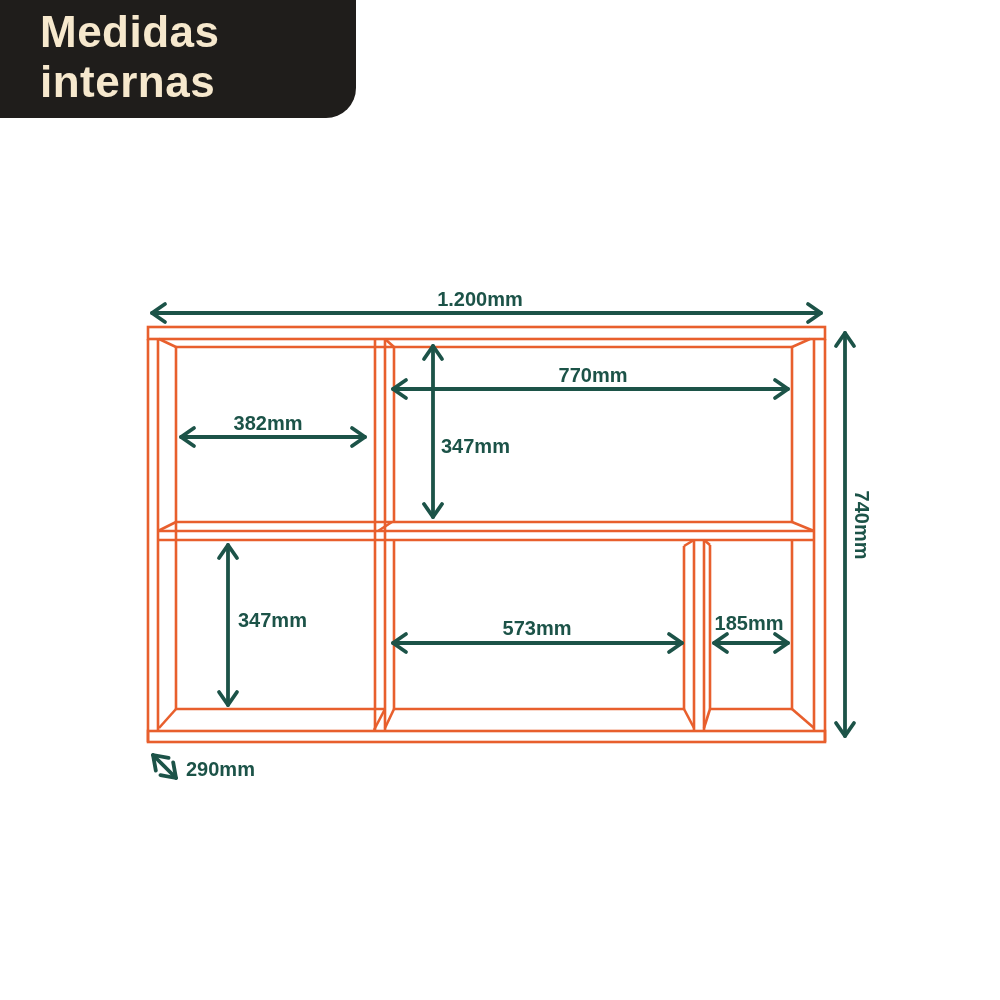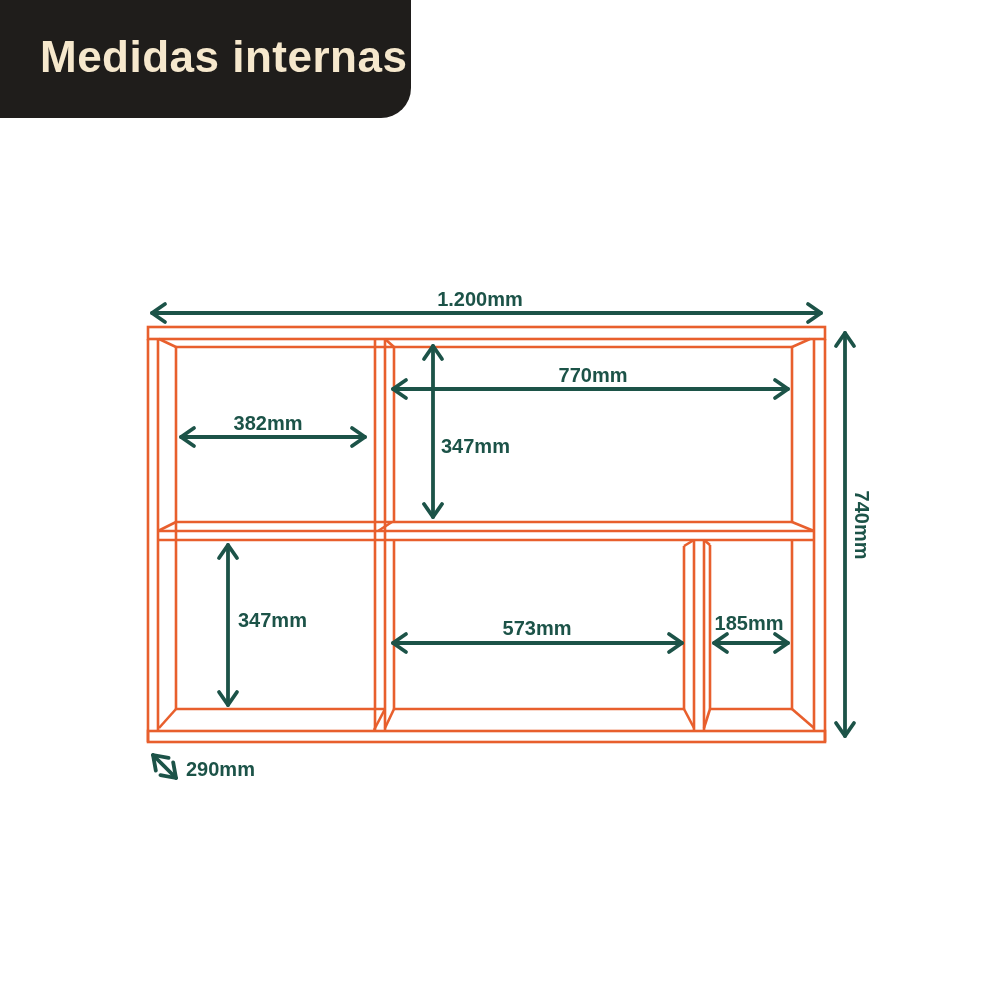--- a/index.html
+++ b/index.html
@@ -1,18 +1,18 @@
 <!DOCTYPE html>
 <html><head>
 <meta charset="utf-8">
 <style>
   html,body{margin:0;padding:0;background:#ffffff;}
   .canvas{position:relative;width:1000px;height:1000px;background:#ffffff;overflow:hidden;
           font-family:"Liberation Sans",sans-serif;}
-  .header{position:absolute;left:0;top:0;width:411px;height:118px;background:#1F1D1B;
+  .header{position:absolute;left:0;top:0;width:356px;height:118px;background:#1F1D1B;
           border-radius:0 0 30px 0;display:flex;align-items:center;}
   .header h1{margin:0 0 4px 40px;font-size:44px;font-weight:700;letter-spacing:0.5px;color:#F6E8CD;}
   svg text{font-family:"Liberation Sans",sans-serif;font-size:20px;font-weight:600;fill:#1C5348;}
   .furn{stroke:#E85F2D;stroke-width:2.6;fill:none;stroke-linecap:butt;}
   .dim{stroke:#1C5348;stroke-width:3.8;fill:none;stroke-linecap:round;stroke-linejoin:round;}
 </style>
 </head>
 <body>
 
 <div class="canvas">

